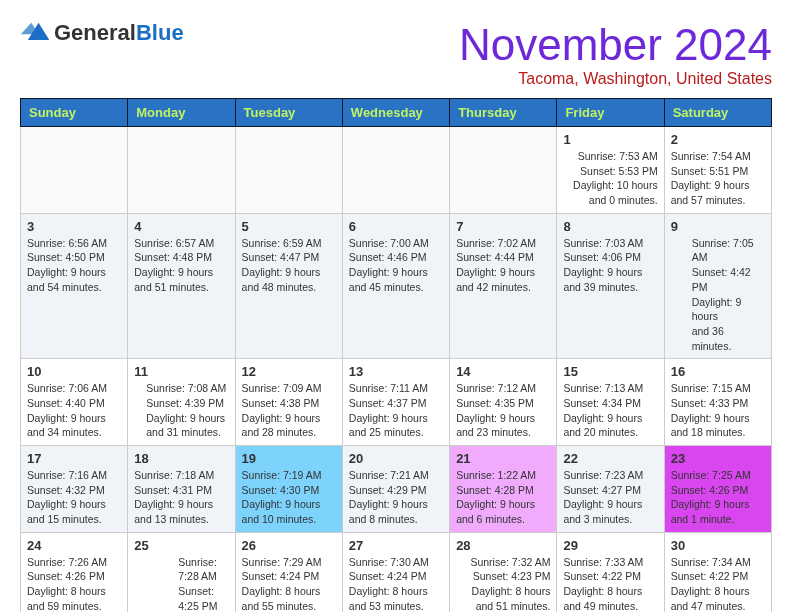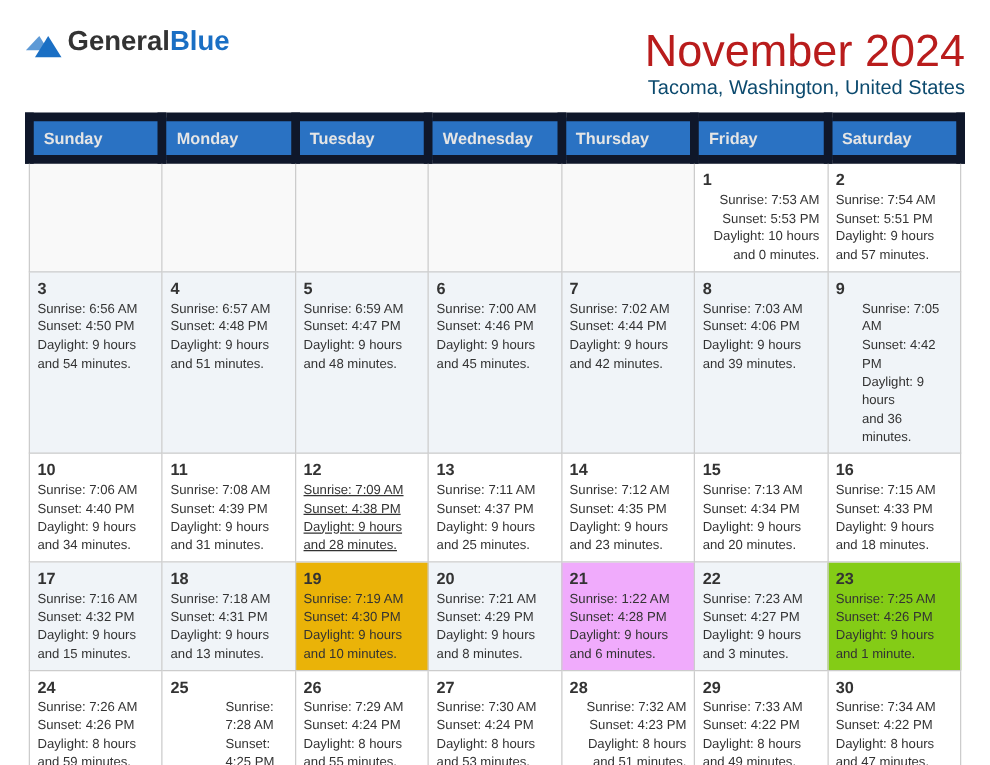--- a/index.html
+++ b/index.html
@@ -20,46 +20,46 @@
       display: flex;
       flex-direction: column;
       align-items: flex-start;
     }
     .logo-icon {
       width: 30px;
       height: 20px;
     }
     .logo-row {
       display: flex;
-      align-items: flex-end;
+      align-items: flex-start;
       gap: 4px;
     }
     .title-section {
       text-align: right;
     }
     .month-title {
-      font-size: 36px;
+      font-size: 44px;
       font-weight: normal;
-      color: #b91c1c;
+      color: #6d28d9;
     }
     .location-title {
       font-size: 16px;
-      color: #0c4a6e;
+      color: #b91c1c;
     }
     .calendar {
       width: 100%;
       border-collapse: collapse;
     }
     .calendar th {
       background: #2a72c3;
-      color: #e5e5e5;
+      color: #bef264;
       padding: 6px 8px;
       font-size: 13px;
       font-weight: bold;
-      border: 7px solid #0f172a;
+      border: 1px solid #0f172a;
       text-align: left;
     }
     .calendar td {
       border: 1px solid #ccc;
       vertical-align: top;
       padding: 5px 6px;
       font-size: 11px;
       color: #333;
       width: calc(100% / 7);
       height: 80px;
@@ -192,28 +192,28 @@
       <tr>
         <td>
           <span class="day-number">10</span>
           <div class="day-info" style="white-space: pre-line;">Sunrise: 7:06 AM
 Sunset: 4:40 PM
 Daylight: 9 hours
 and 34 minutes.</div>
         </td>
         <td>
           <span class="day-number">11</span>
-          <div class="day-info" style="white-space: pre-line;">Sunrise: 7:08 AM
+          <div class="day-info" style="white-space: pre-line; margin-left: 12px;">Sunrise: 7:08 AM
 Sunset: 4:39 PM
 Daylight: 9 hours
 and 31 minutes.</div>
         </td>
         <td>
           <span class="day-number">12</span>
-          <div class="day-info" style="white-space: pre-line; text-decoration: underline;">Sunrise: 7:09 AM
+          <div class="day-info" style="white-space: pre-line;">Sunrise: 7:09 AM
 Sunset: 4:38 PM
 Daylight: 9 hours
 and 28 minutes.</div>
         </td>
         <td>
           <span class="day-number">13</span>
           <div class="day-info" style="white-space: pre-line;">Sunrise: 7:11 AM
 Sunset: 4:37 PM
 Daylight: 9 hours
 and 25 minutes.</div>
@@ -248,21 +248,21 @@
 Daylight: 9 hours
 and 15 minutes.</div>
         </td>
         <td style="background: rgb(240, 244, 248);">
           <span class="day-number">18</span>
           <div class="day-info" style="white-space: pre-line;">Sunrise: 7:18 AM
 Sunset: 4:31 PM
 Daylight: 9 hours
 and 13 minutes.</div>
         </td>
-        <td style="background: #eab308; margin-top: 12px;">
+        <td style="background: #7dd3fc; margin-top: 12px;">
           <span class="day-number">19</span>
           <div class="day-info" style="white-space: pre-line;">Sunrise: 7:19 AM
 Sunset: 4:30 PM
 Daylight: 9 hours
 and 10 minutes.</div>
         </td>
         <td style="background: rgb(240, 244, 248);">
           <span class="day-number">20</span>
           <div class="day-info" style="white-space: pre-line;">Sunrise: 7:21 AM
 Sunset: 4:29 PM
@@ -276,21 +276,21 @@
 Daylight: 9 hours
 and 6 minutes.</div>
         </td>
         <td style="background: rgb(240, 244, 248);">
           <span class="day-number">22</span>
           <div class="day-info" style="white-space: pre-line;">Sunrise: 7:23 AM
 Sunset: 4:27 PM
 Daylight: 9 hours
 and 3 minutes.</div>
         </td>
-        <td style="background: #84cc16;">
+        <td style="background: #d946ef;">
           <span class="day-number">23</span>
           <div class="day-info" style="white-space: pre-line;">Sunrise: 7:25 AM
 Sunset: 4:26 PM
 Daylight: 9 hours
 and 1 minute.</div>
         </td>
       </tr>
       <tr>
         <td>
           <span class="day-number">24</span>

